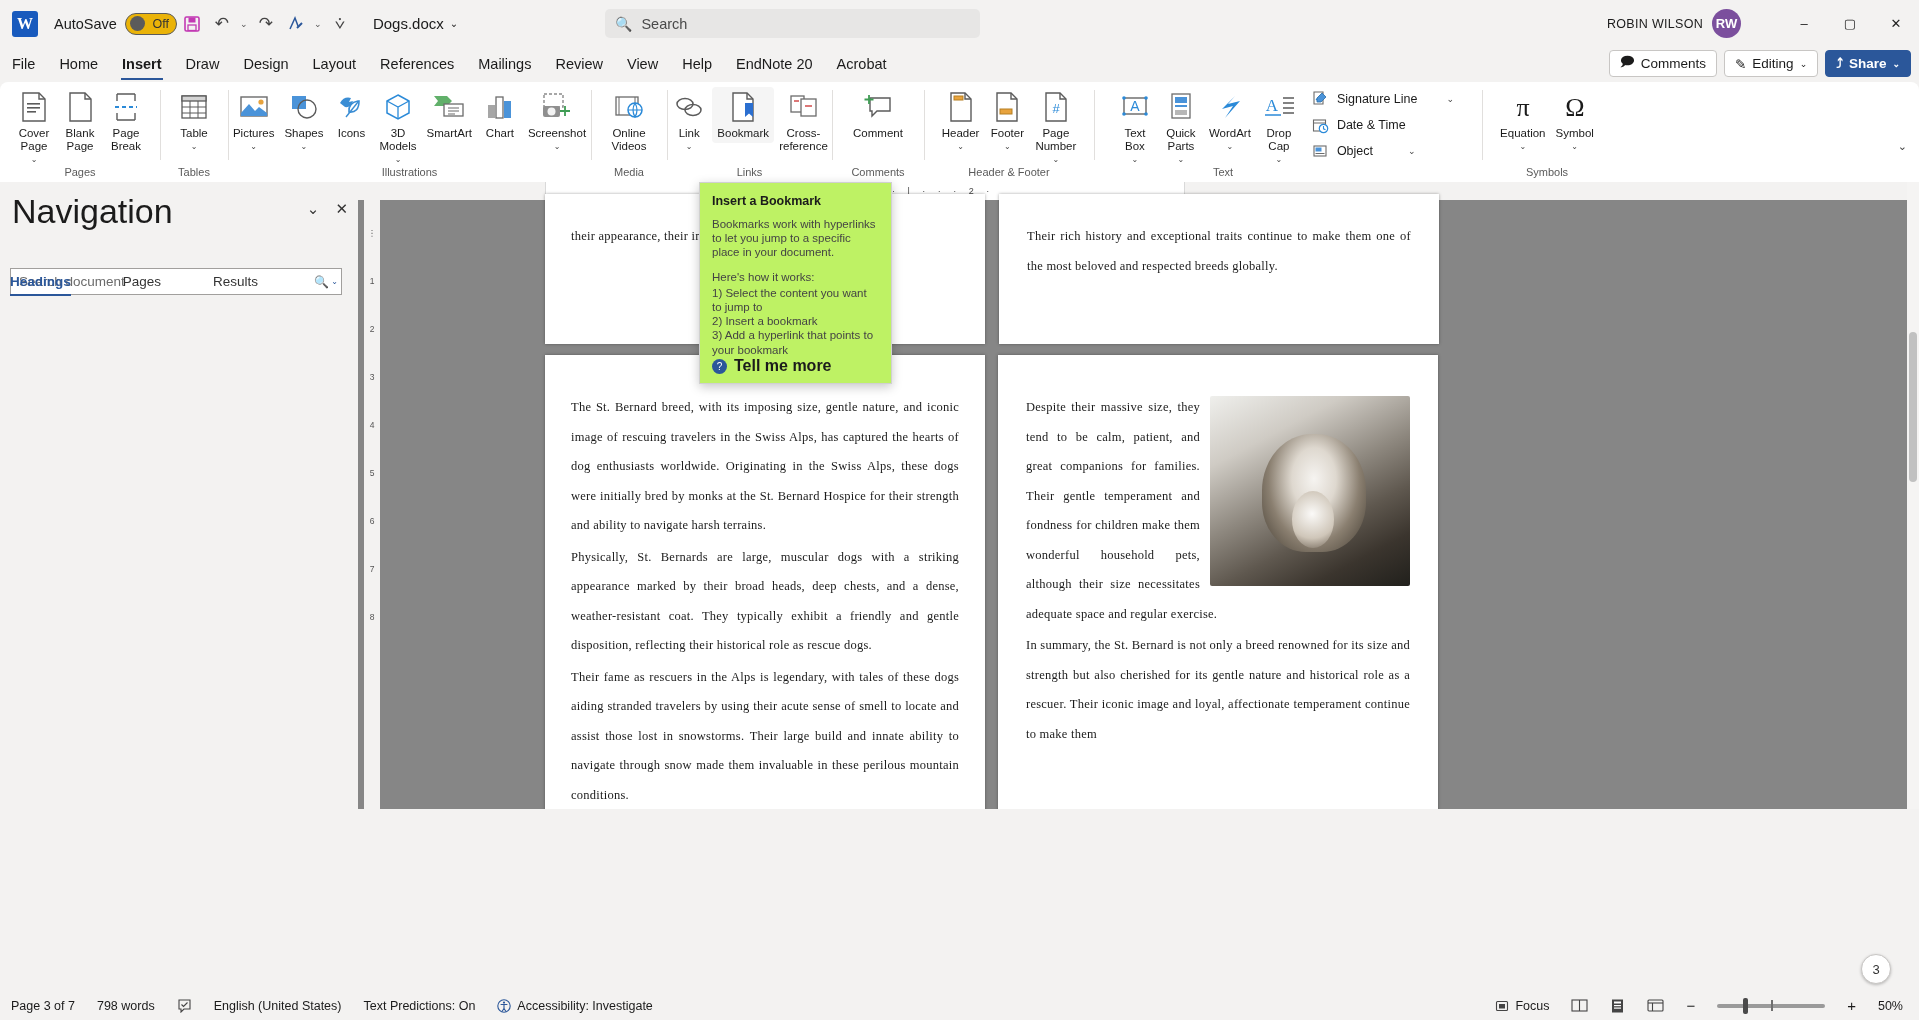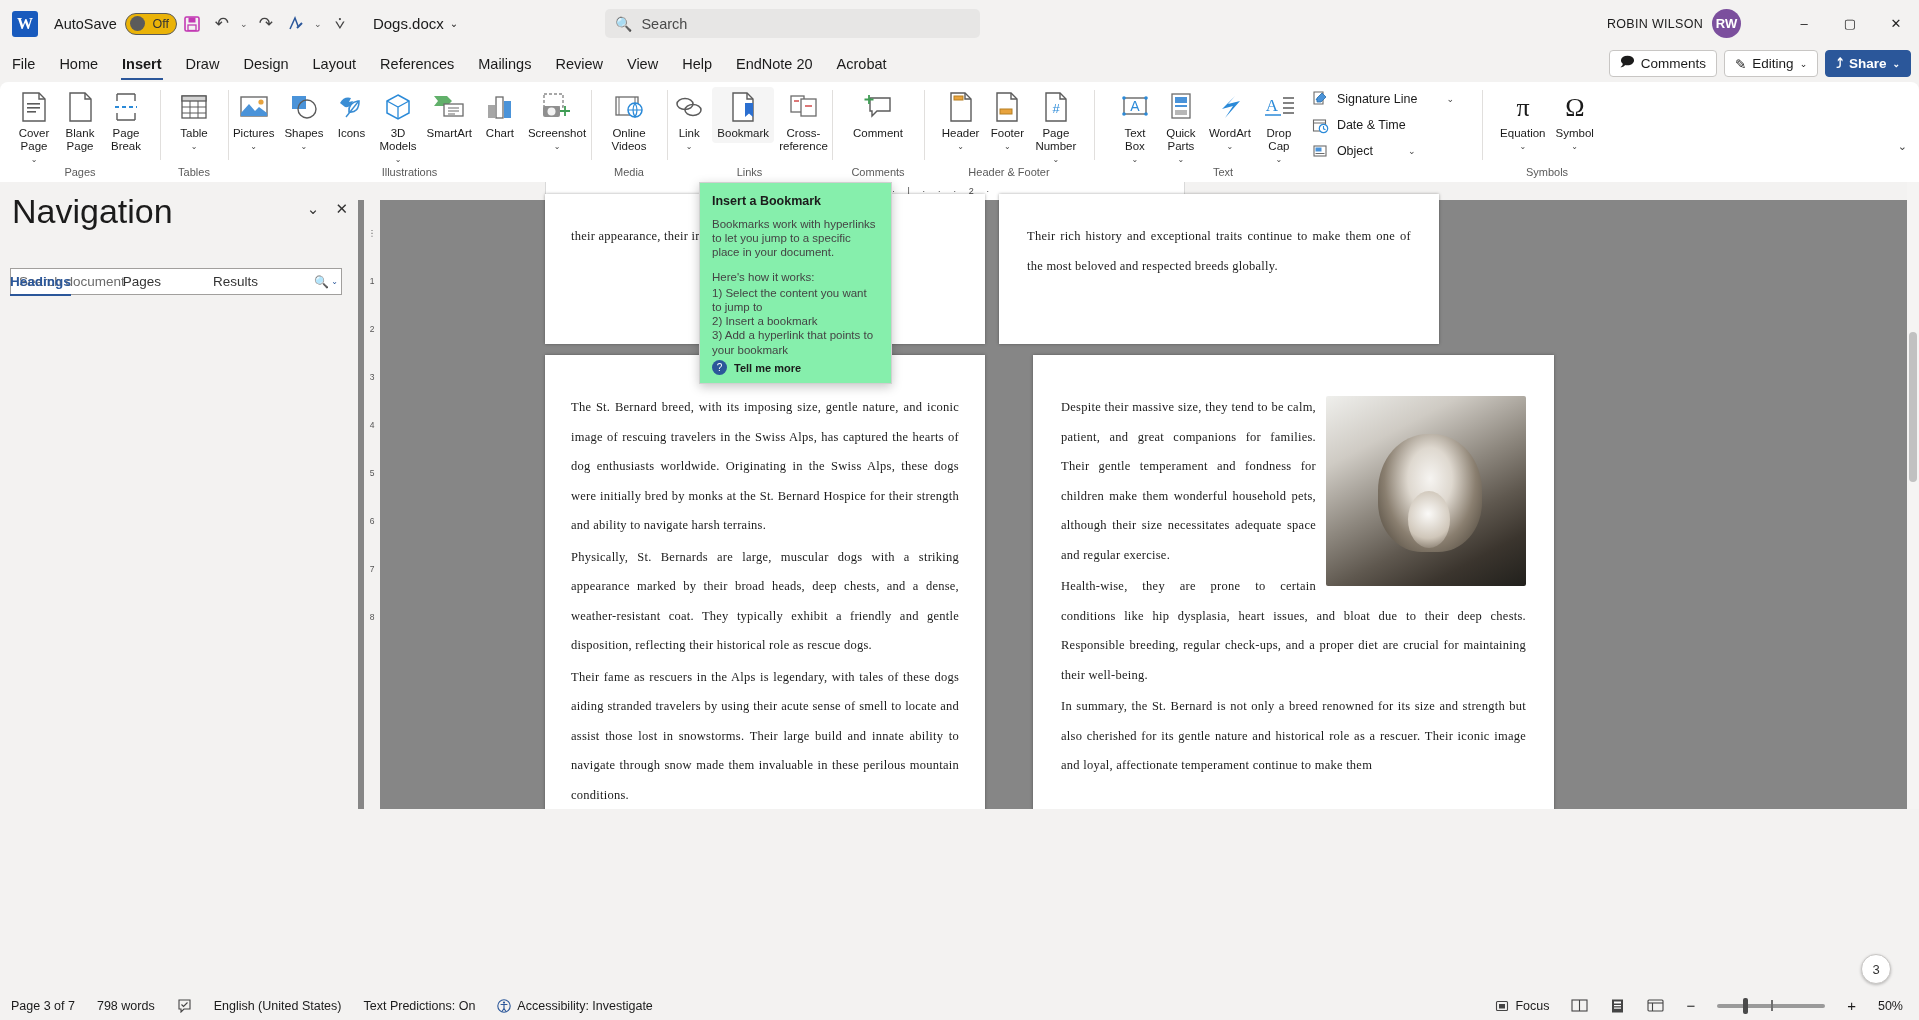--- a/index.html
+++ b/index.html
@@ -212,36 +212,36 @@
     background: radial-gradient(ellipse at 50% 38%, #f6f4f1 0%, #ded8cf 30%, #8a7f70 62%, #40392f 100%);
   }
   .dogimg::after {
     content: ""; position: absolute; left: 41%; top: 50%; width: 21%; height: 30%;
     border-radius: 50%; background: radial-gradient(circle at 48% 40%, #fbfaf8, #cfc6b9 60%, #6d6254);
   }
 
   
   .tooltip {
     position: absolute; left: 699px; top: 182px; width: 193px; height: 202px;
-    background: #86efac; border: 1px solid #d0d0d0;
+    background: #bef264; border: 1px solid #d0d0d0;
     box-shadow: 0 3px 10px rgba(0,0,0,.22); padding: 11px 12px 8px 12px; z-index: 50;
   }
   .tt-title { font-size: 12.5px; font-weight: bold; color: #1b1b1b; margin-bottom: 9px; }
   .tt-body { font-size: 11.5px; color: #444; line-height: 14.2px; }
   .tt-body p { margin-bottom: 10px; }
   .tt-steps { font-size: 11.5px; color: #444; line-height: 14.2px; }
   .tt-foot {
     position: absolute; left: 12px; bottom: 8px; display: flex;
     align-items: center; gap: 7px;
   }
   .tt-qmark {
     width: 15px; height: 15px; border-radius: 50%; background: #2b579a; color: #fff;
     font-size: 10px; display: flex; align-items: center; justify-content: center;
   }
-  .tt-link { font-size: 11px; color: #1b1b1b; font-weight: bold; }
+  .tt-link { font-size: 16px; color: #1b1b1b; font-weight: bold; }
 
   
   .statusbar {
     position: absolute; left: 0; bottom: 0; width: 1919px; height: 29px;
     background: #f3f2f1; display: flex; align-items: center;
     font-size: 12.5px; color: #1b1b1b;
   }
   .sb-item { padding: 0 11px; display: flex; align-items: center; gap: 6px; white-space: nowrap; }
   .sb-right { position: absolute; right: 0; display: flex; align-items: center; }
   .zoomslider {
@@ -766,25 +766,24 @@
     </div>
 
     <div class="page" style="left:159px; top:155px; width:440px; height:520px;">
       <div class="ptext" style="padding:38px 26px 0 26px;">
         <p>The St. Bernard breed, with its imposing size, gentle nature, and iconic image of rescuing travelers in the Swiss Alps, has captured the hearts of dog enthusiasts worldwide. Originating in the Swiss Alps, these dogs were initially bred by monks at the St. Bernard Hospice for their strength and ability to navigate harsh terrains.</p>
         <p>Physically, St. Bernards are large, muscular dogs with a striking appearance marked by their broad heads, deep chests, and a dense, weather-resistant coat. They typically exhibit a friendly and gentle disposition, reflecting their historical role as rescue dogs.</p>
         <p>Their fame as rescuers in the Alps is legendary, with tales of these dogs aiding stranded travelers by using their acute sense of smell to locate and assist those lost in snowstorms. Their large build and innate ability to navigate through snow made them invaluable in these perilous mountain conditions.</p>
       </div>
     </div>
 
-    <div class="page" style="left:647px; top:155px; width:521px; height:520px;">
+    <div class="page" style="left:612px; top:155px; width:440px; height:520px;">
       <div class="ptext" style="padding:38px 28px 0 28px;">
         <div class="dogimg"></div>
         <p>Despite their massive size, they tend to be calm, patient, and great companions for families. Their gentle temperament and fondness for children make them wonderful household pets, although their size necessitates adequate space and regular exercise.</p>
-        <p>Health-wise, they are prone to certain conditions like hip dysplasia, heart issues, and bloat due to their deep chests. Responsible breeding, regular check-ups, and a proper diet are crucial for maintaining their well-being.</p>
         <p>In summary, the St. Bernard is not only a breed renowned for its size and strength but also cherished for its gentle nature and historical role as a rescuer. Their iconic image and loyal, affectionate temperament continue to make them</p>
       </div>
     </div>
   </div>
 </div>
 
 <div class="scrollbar">
   <div class="thumb2"></div>
 </div>
 

